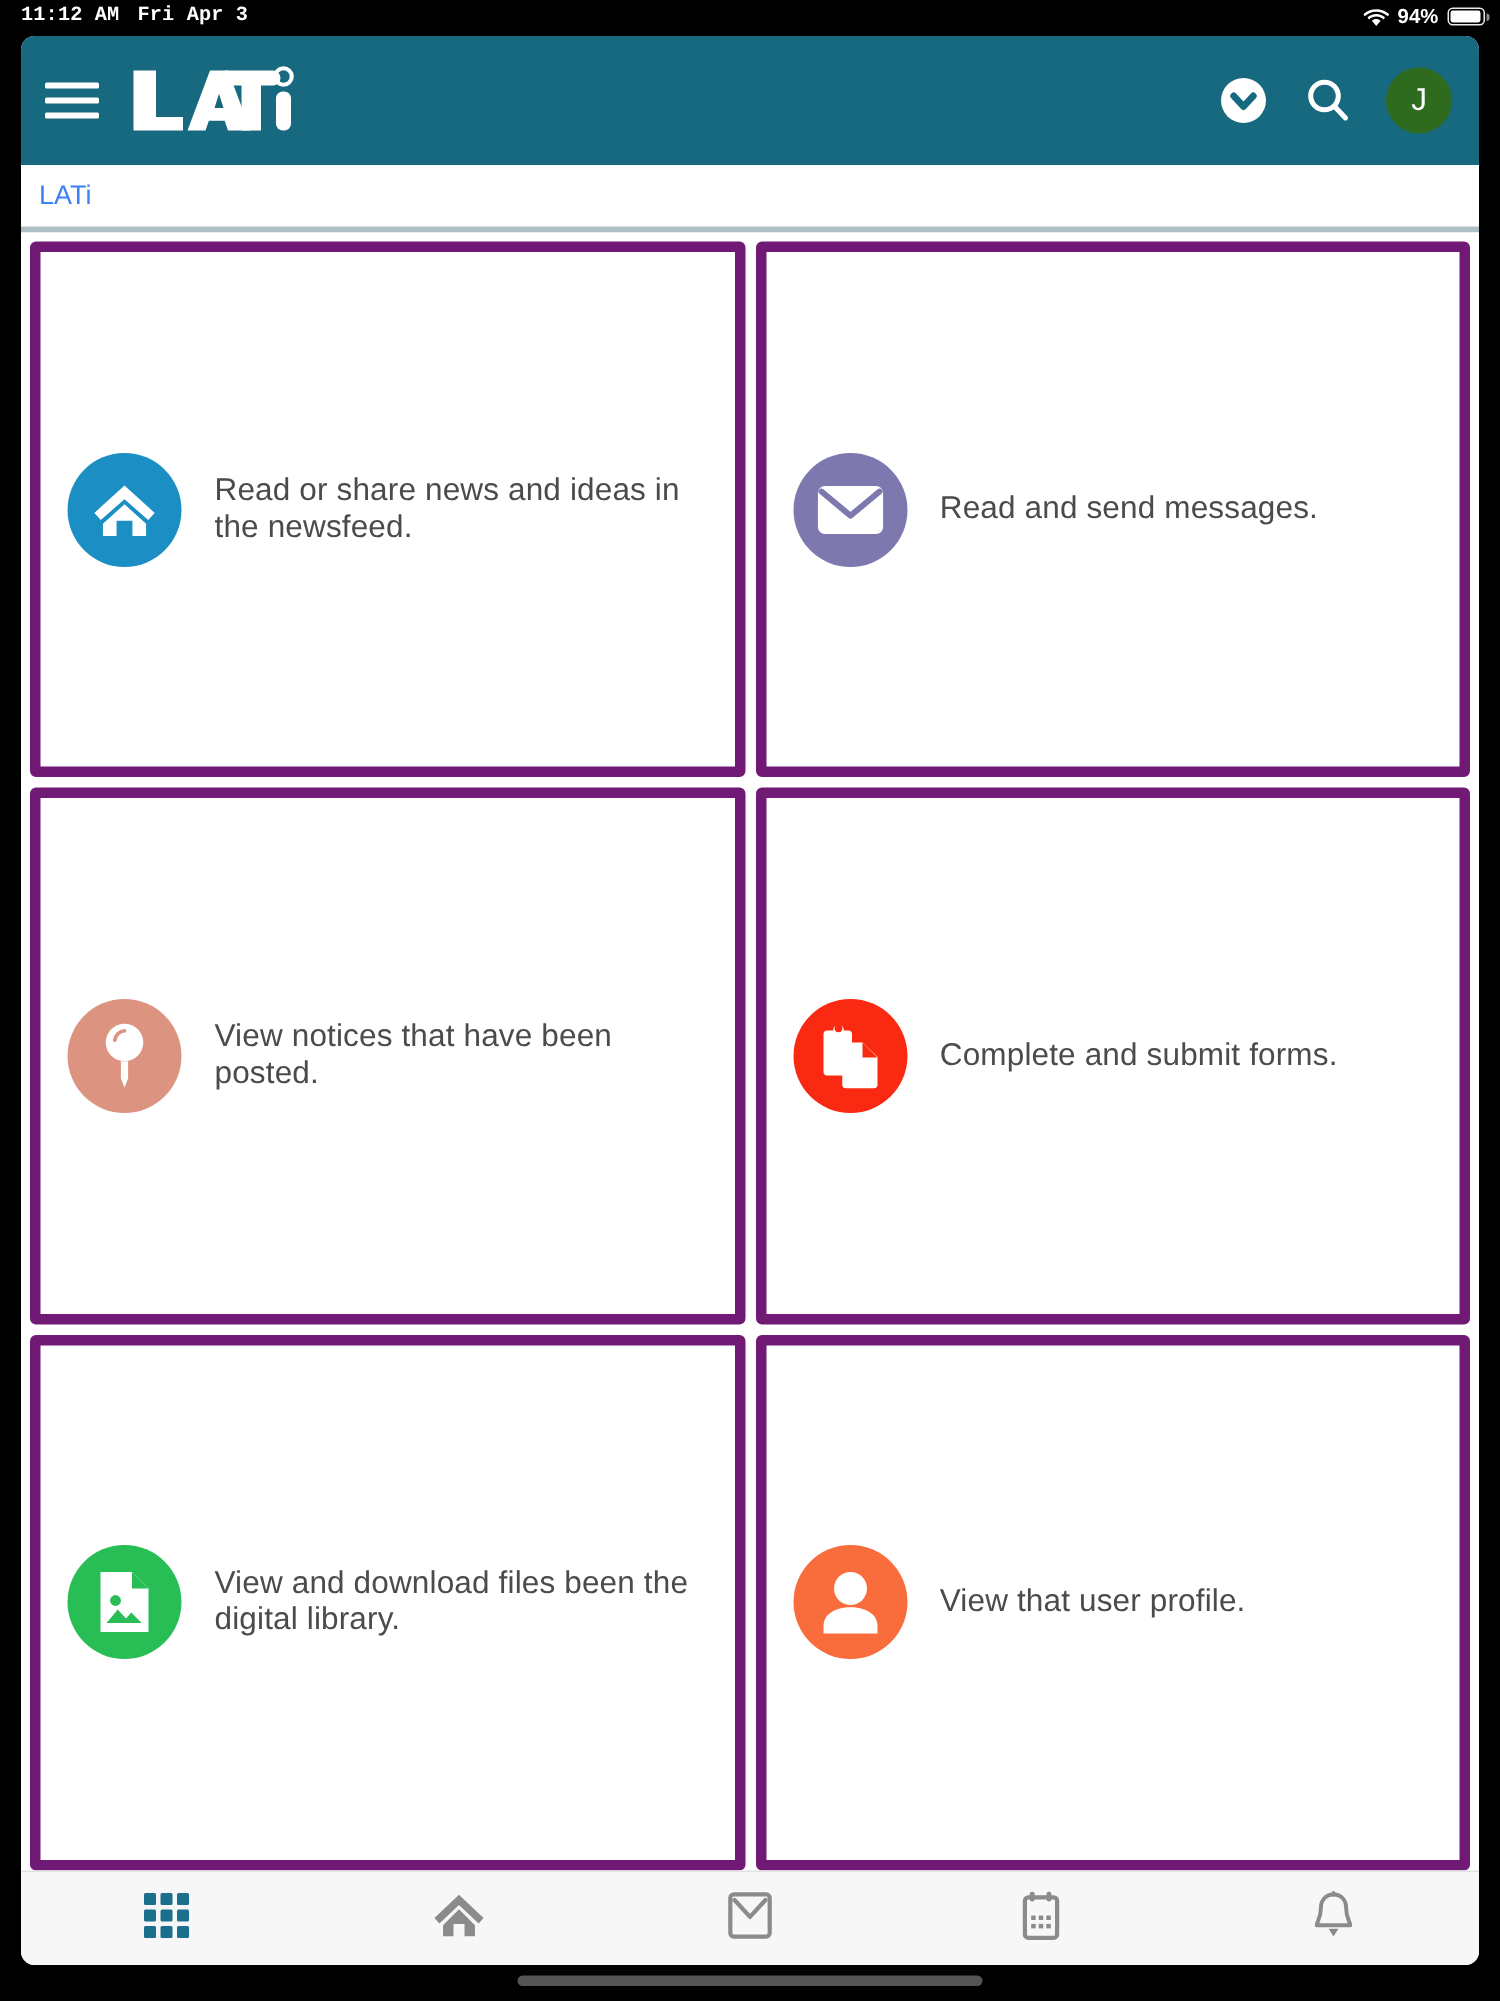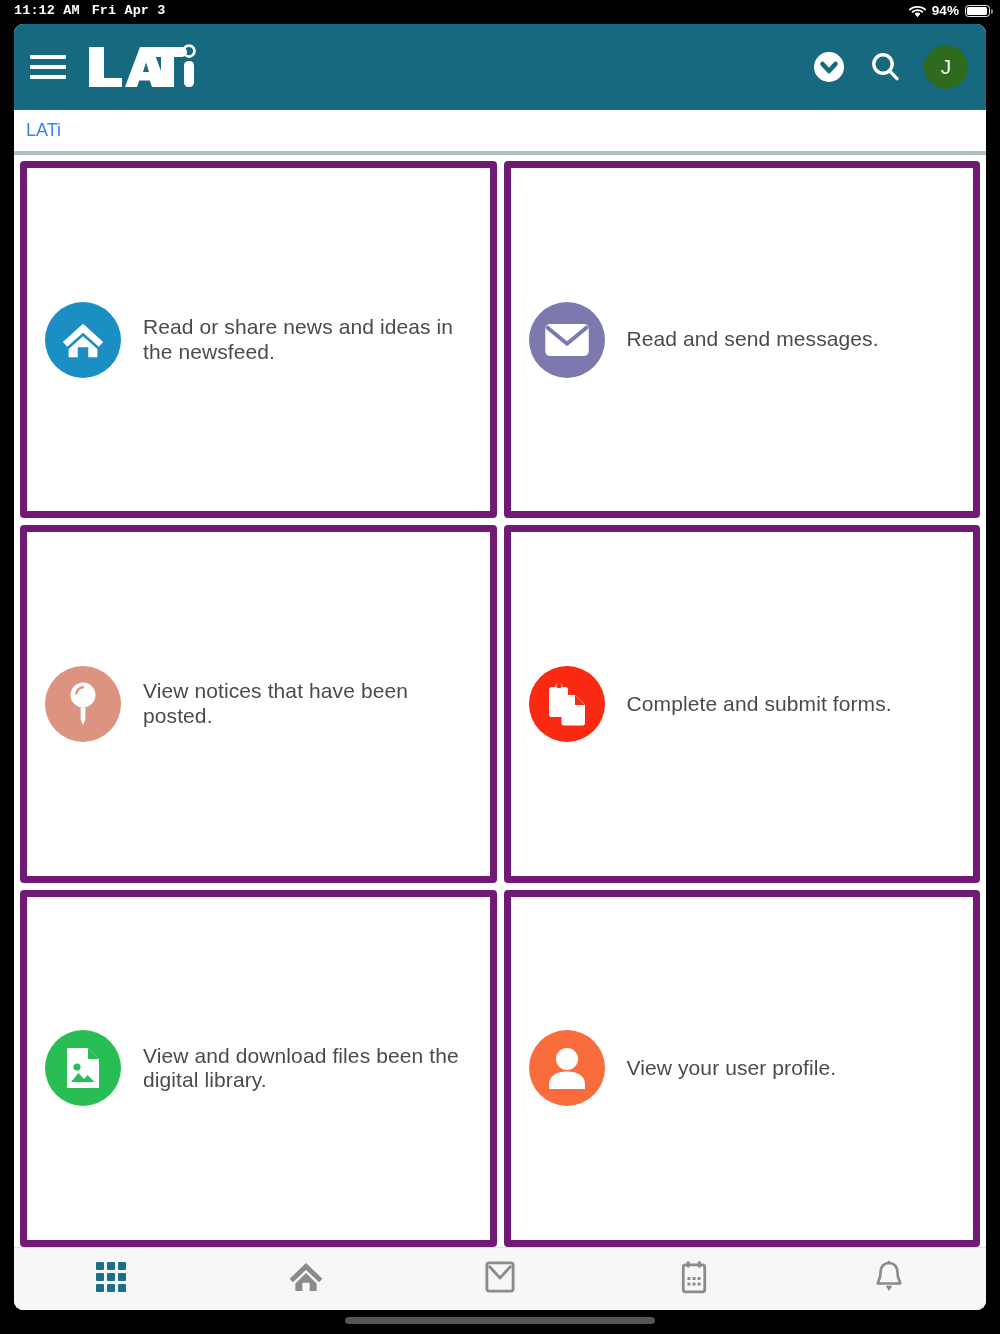--- a/index.html
+++ b/index.html
@@ -299,21 +299,21 @@
       </div>
 
 
       <div class="tile">
         <div class="tile-icon" style="background:#f96c3c">
           <svg width="44" height="46" viewBox="0 0 44 46">
             <circle cx="22" cy="14" r="11" fill="#fff"></circle>
             <path d="M4 44 v-5 c0-8 8-12.5 18-12.5 S40 31 40 39 v5 Z" fill="#fff"></path>
           </svg>
         </div>
-        <div class="tile-label">View your user profile.</div>
+        <div class="tile-label">View that user profile.</div>
       </div>
     </div>
 
     <div id="bottom-nav">
 
       <div class="nav-item">
         <span>
           <svg width="32" height="32" viewBox="0 0 32 32">
             <g fill="#1b6e8c">
               <rect x="1" y="1" width="8" height="8" rx="1"></rect>

